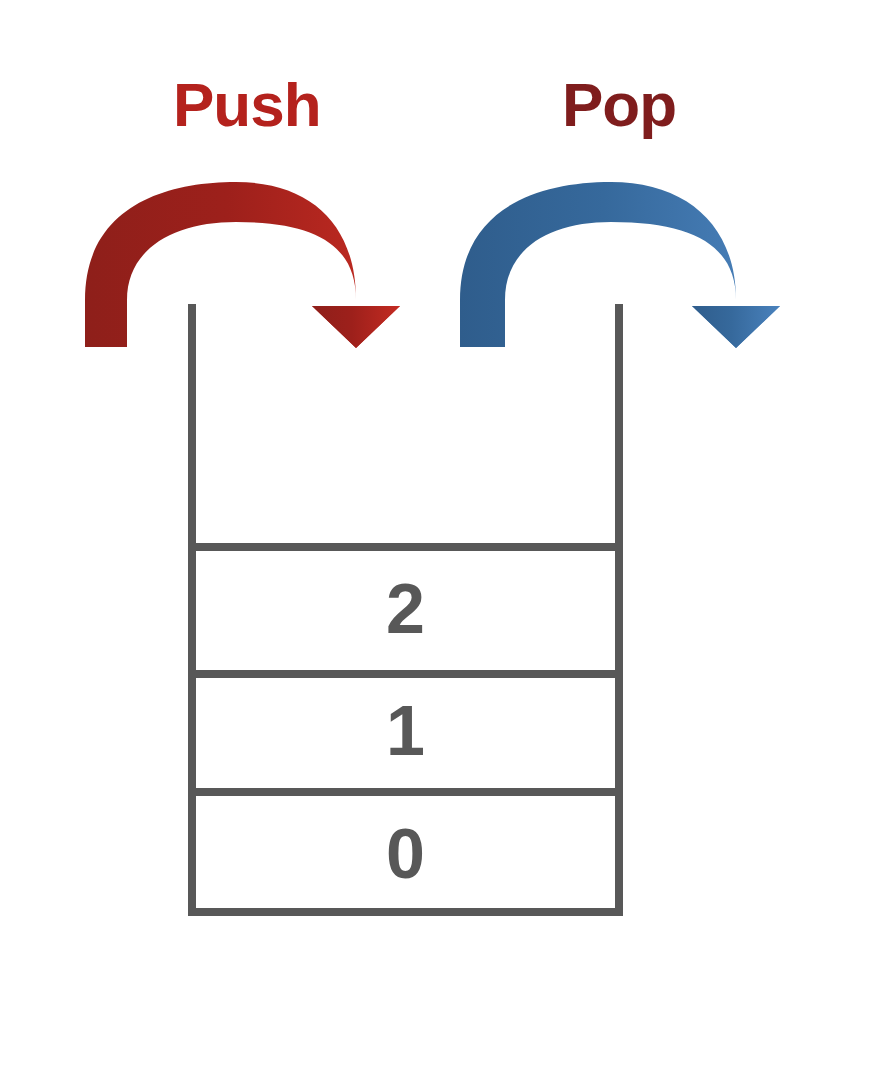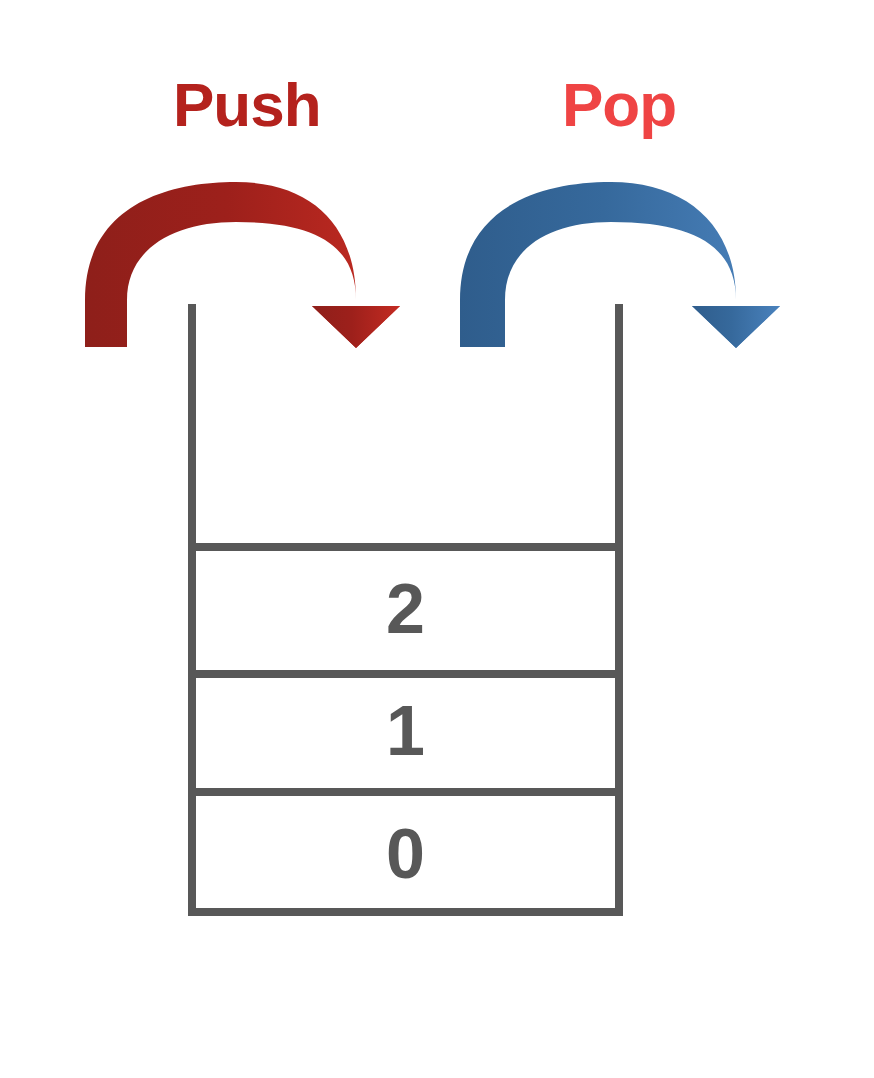--- a/index.html
+++ b/index.html
@@ -36,21 +36,21 @@
   #push-label {
     left: 133px;
     top: 74px;
     color: #b4221d;
     margin-left: 40px;
   }
 
   #pop-label {
     left: 562px;
     top: 74px;
-    color: #ef4444;
+    color: #7f1d1d;
   }
 
   #arrows-layer {
     position: absolute;
     left: 0;
     top: 0;
     width: 874px;
     height: 1078px;
     pointer-events: none;
   }

